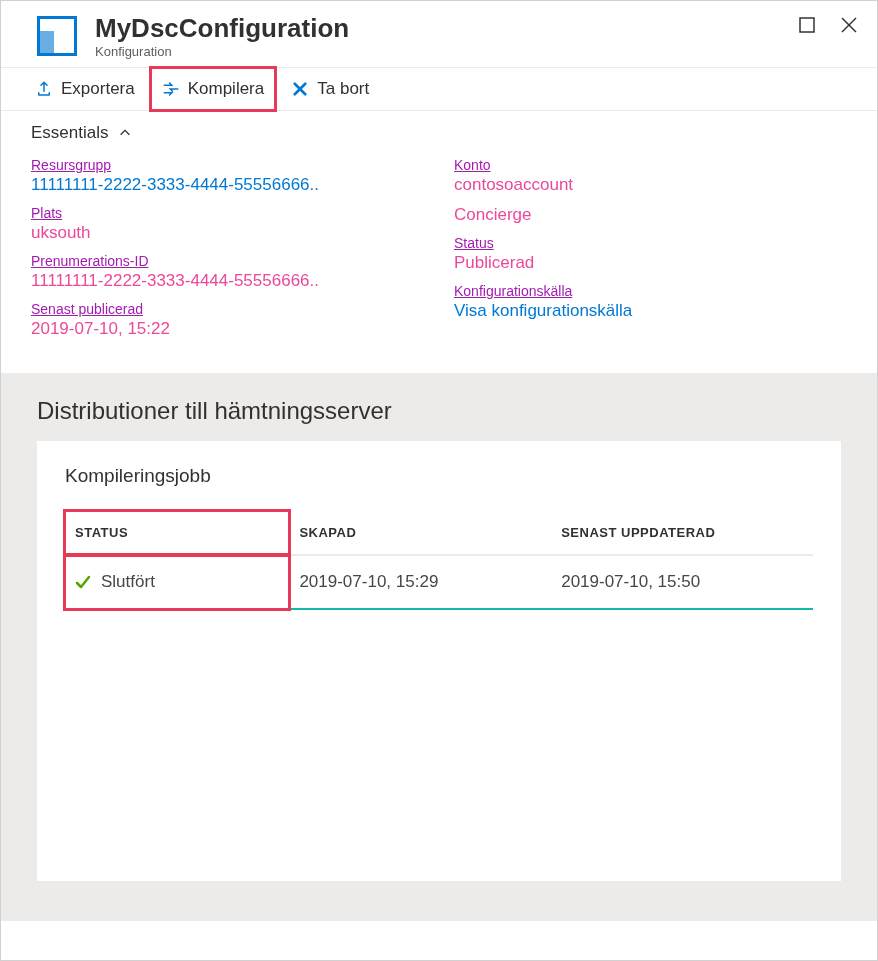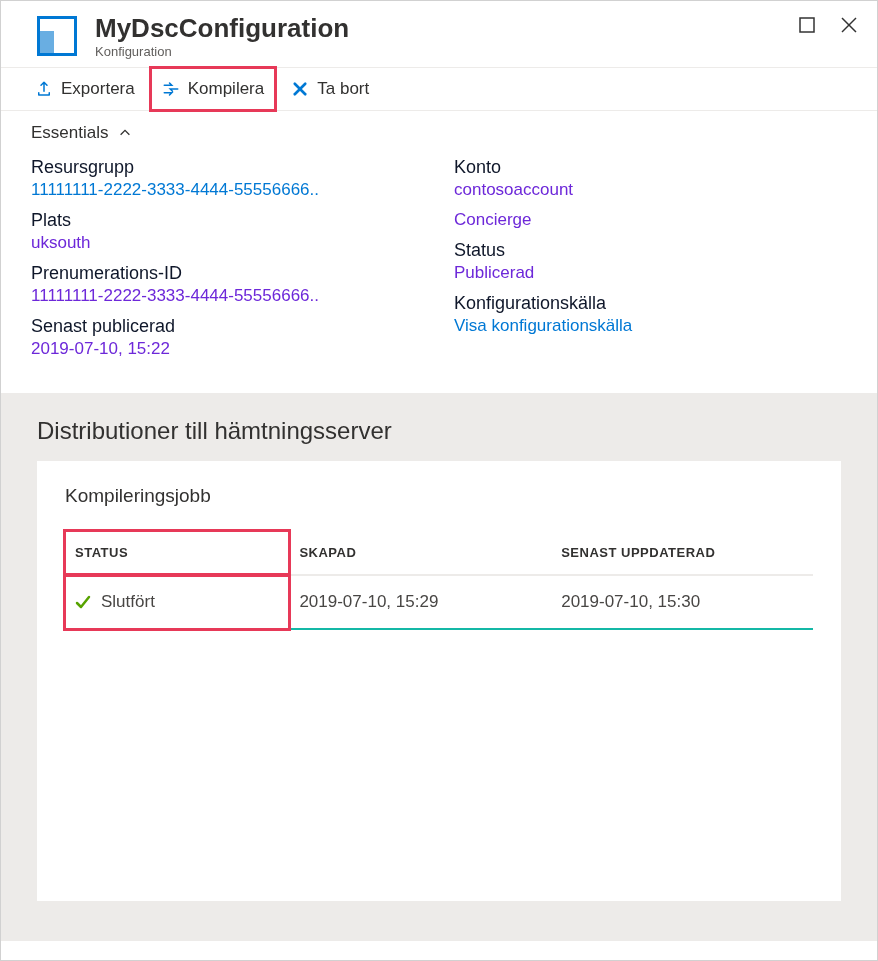--- a/index.html
+++ b/index.html
@@ -72,22 +72,22 @@
     .content::-webkit-scrollbar { width: 18px; }
     .content::-webkit-scrollbar-track { background: #f3f2f1; }
     .content::-webkit-scrollbar-thumb { background: #c8c6c4; }
 
     
     .essentials { padding: 12px 30px 24px; }
     .essentials-header { display: flex; align-items: center; gap: 10px; font-size: 17px; cursor: pointer; margin-bottom: 14px; }
     .essentials-header svg { width: 14px; height: 14px; }
     .essentials-grid { display: grid; grid-template-columns: 1fr 1fr; column-gap: 30px; row-gap: 0; }
     .essentials-item { margin-bottom: 10px; }
-    .essentials-label { font-size: 18px; color: #0f172a; }
-    .essentials-value { font-size: 17px; color: #6d28d9; margin-top: 2px; }
+    .essentials-label { font-size: 14px; color: #a21caf; text-decoration: underline; }
+    .essentials-value { font-size: 17px; color: #ec4899; margin-top: 2px; }
     .essentials-value.link { color: #0078d4; cursor: pointer; }
 
     
     .section { background: #edebe9; padding: 24px 36px 40px; }
     .section-title { font-size: 24px; font-weight: 400; margin-bottom: 16px; }
     .card { background: #fff; padding: 24px 28px 60px; min-height: 440px; }
     .card-title { font-size: 19px; font-weight: 400; margin-bottom: 24px; }
 
     
     table { width: 100%; border-collapse: collapse; }
@@ -213,19 +213,19 @@
           <tr>
             <td class="status-highlight">
               <div class="status-cell">
                 <svg viewBox="0 0 16 16" fill="none" stroke="#57a300" stroke-width="2.5">
                     <polyline points="2,9 6,13 14,3" stroke-linecap="round" stroke-linejoin="round"></polyline>
                   </svg>
                 <span>Slutfört</span>
               </div>
             </td>
             <td>2019-07-10, 15:29</td>
-            <td>2019-07-10, 15:30</td>
+            <td>2019-07-10, 15:50</td>
           </tr>
         </tbody>
       </table>
     </div>
   </div>
 </div>
 
 </body></html>

